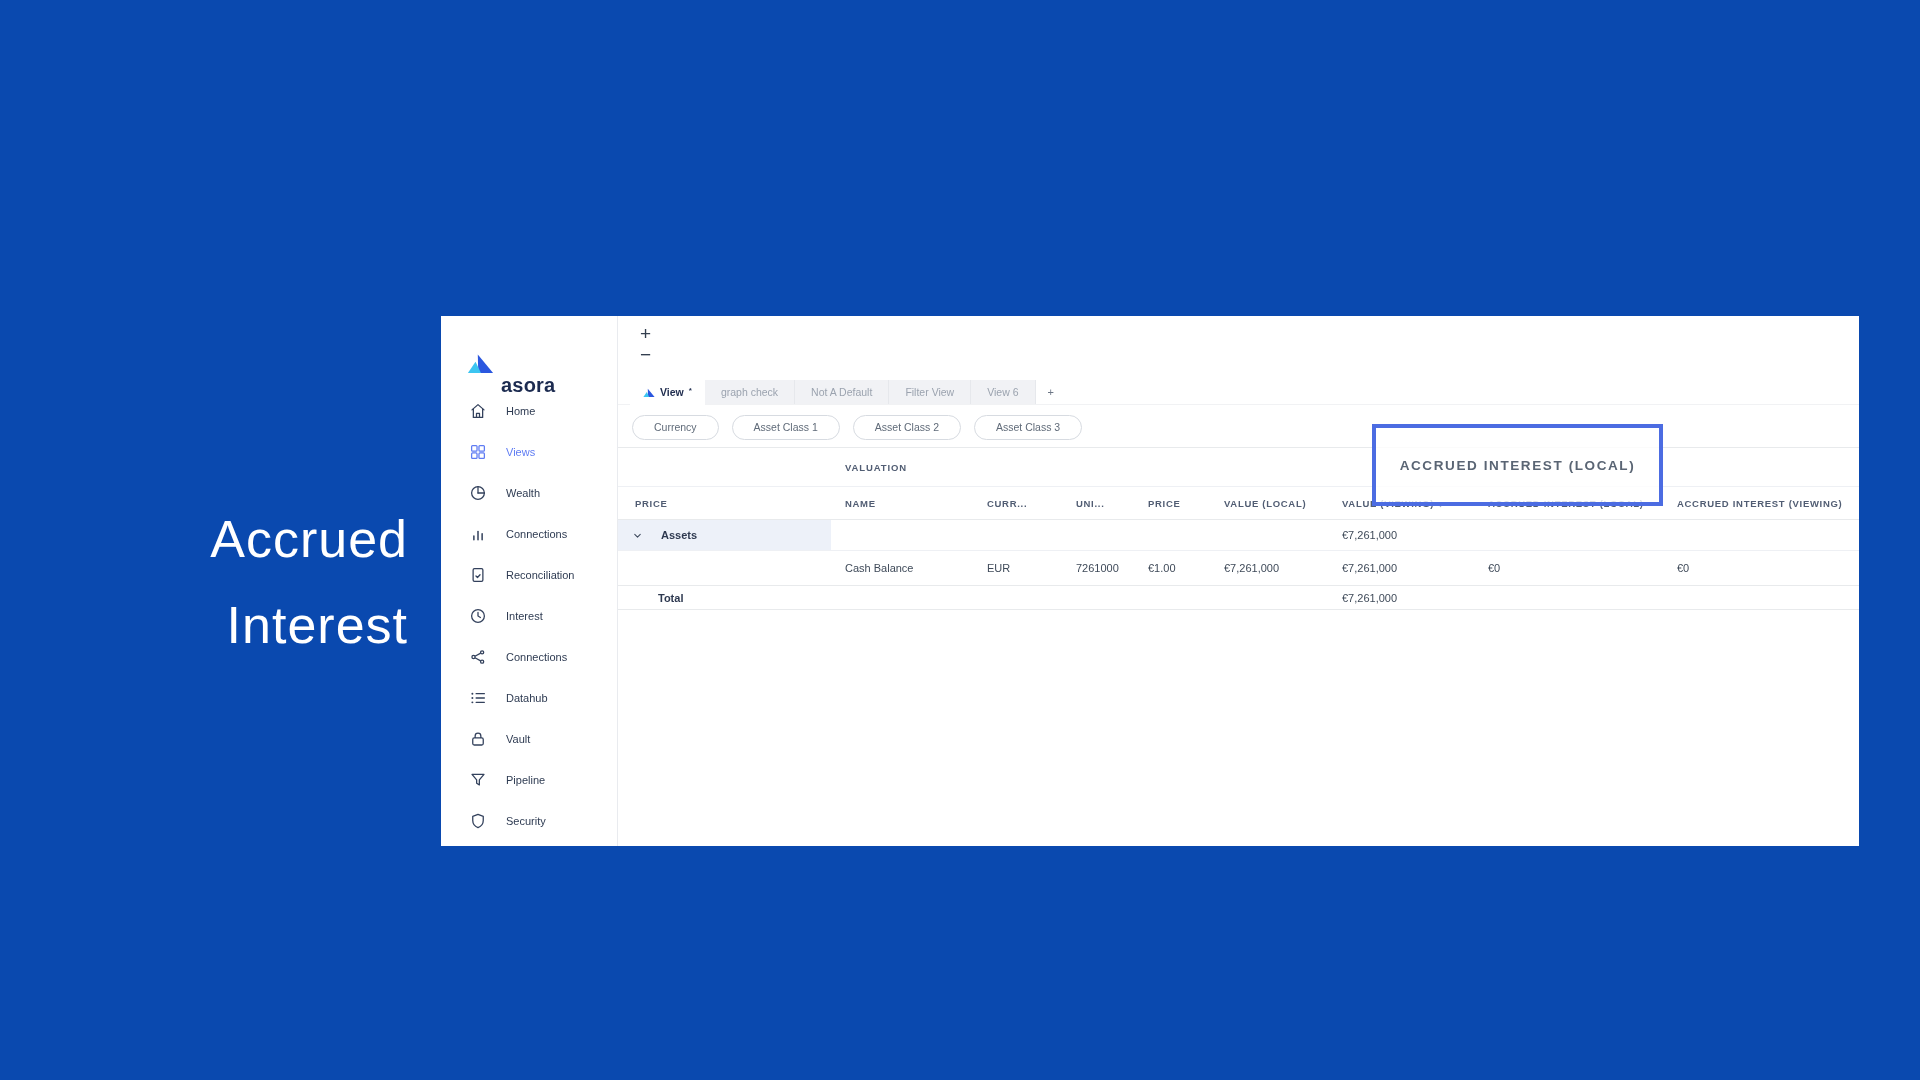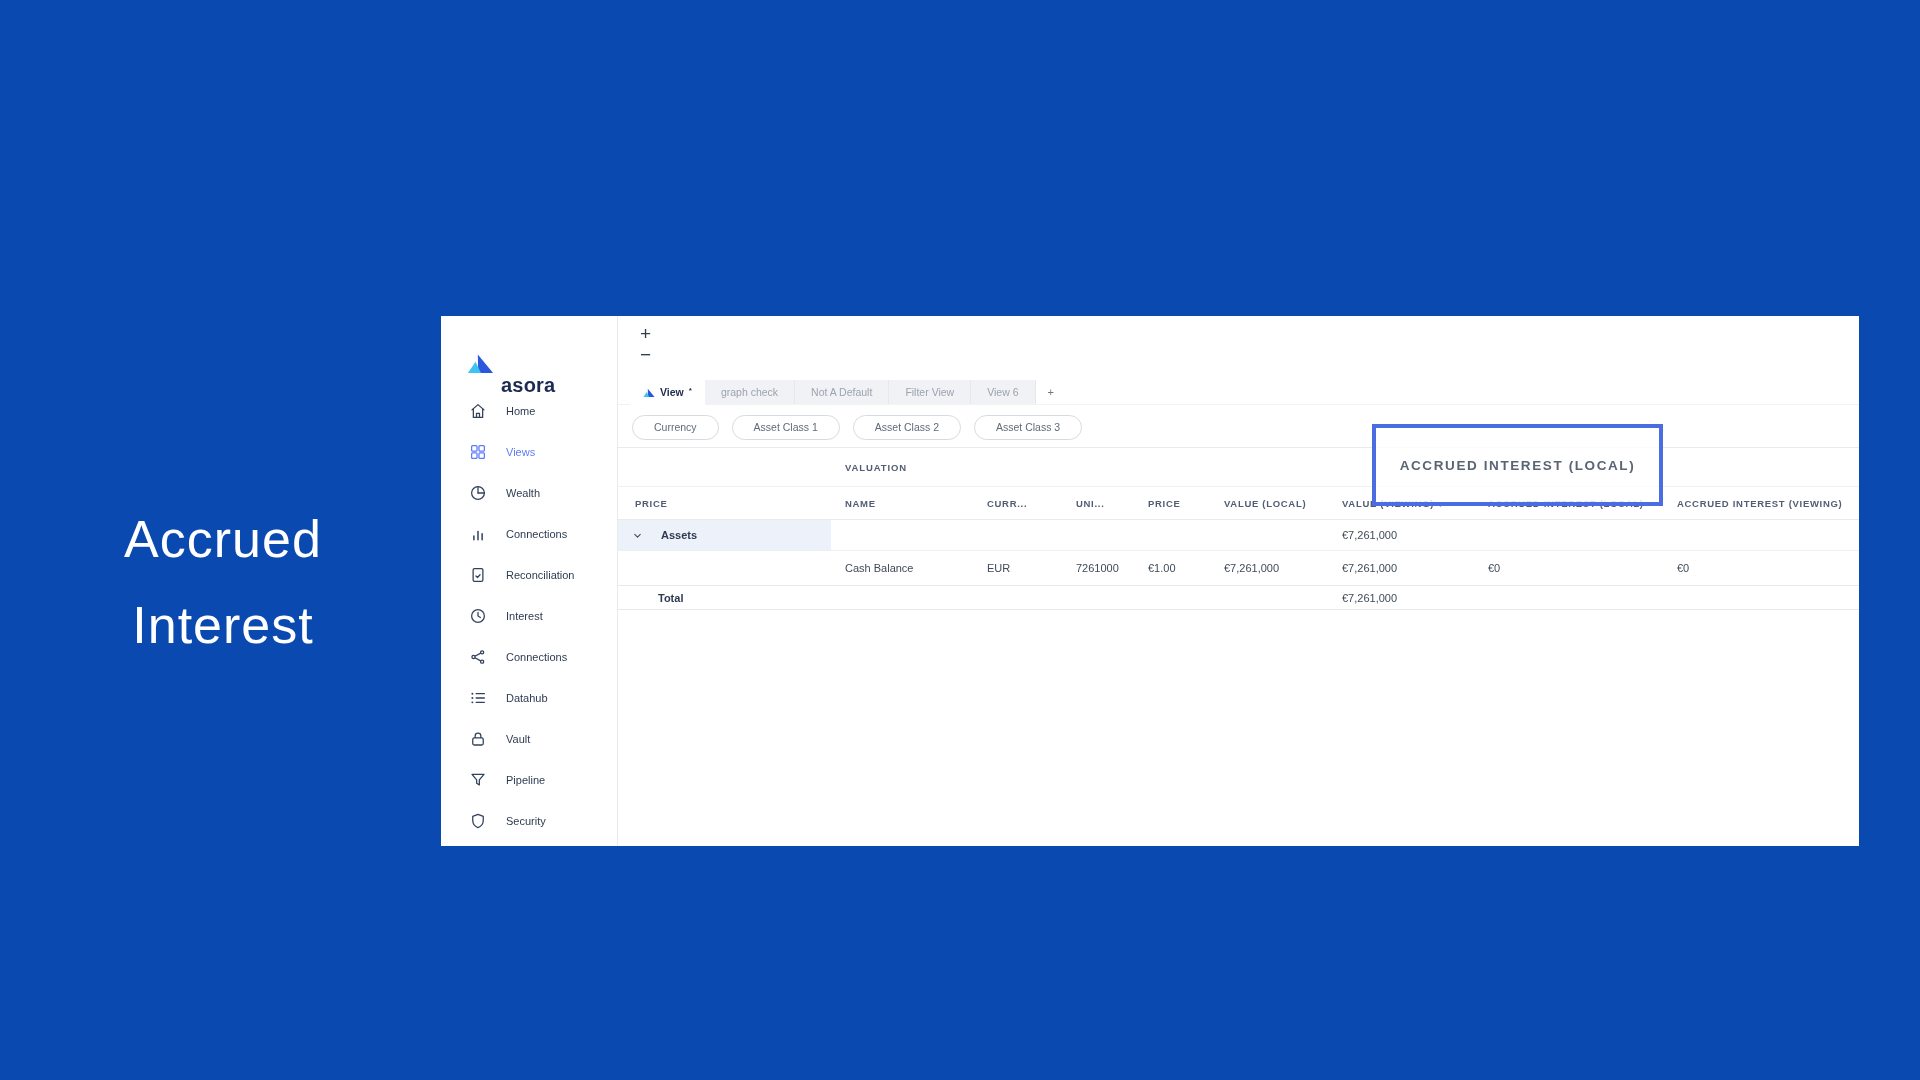--- a/index.html
+++ b/index.html
@@ -3,21 +3,21 @@
 <meta charset="utf-8">
 <style>
   html,body{margin:0;padding:0;}
   body{width:1920px;height:1080px;overflow:hidden;
        font-family:"Liberation Sans", sans-serif;}
   .stage{position:relative;width:1920px;height:1080px;background:#0a49af;}
 
   
   .hero{position:absolute;left:38px;top:496px;width:370px;text-align:center;
         color:#ffffff;font-weight:300;font-size:52px;letter-spacing:1px;}
-  .hero div{height:86px;line-height:86px;}
+  .hero div{height:86px;line-height:86px;text-align:right;}
 
   
   .window{position:absolute;left:441px;top:316px;width:1418px;height:530px;
           background:#ffffff;}
 
   
   .sidebar{position:absolute;left:0;top:0;width:177px;height:530px;
            border-right:1px solid #e9ebef;box-sizing:border-box;background:#fff;}
   .brand{position:absolute;left:26px;top:15px;display:flex;align-items:center;gap:7px;}
   .brand-text{font-size:20px;font-weight:600;color:#1c2b50;letter-spacing:.2px;margin-top:43px;}

